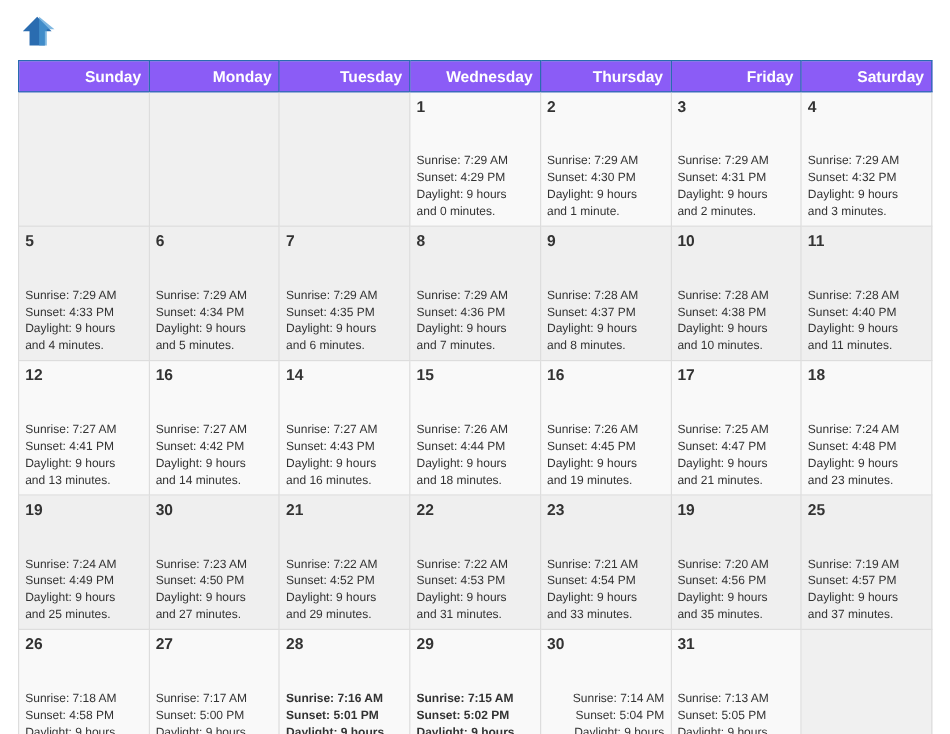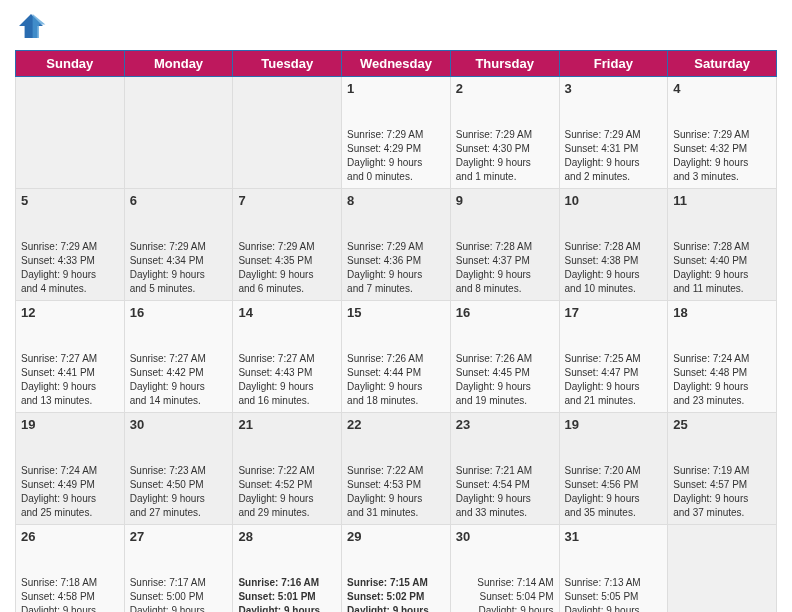--- a/index.html
+++ b/index.html
@@ -55,23 +55,23 @@
     .location {
       font-size: 14px;
       color: #555;
     }
     .calendar {
       width: 100%;
       border-collapse: collapse;
       border: 1px solid #ccc;
     }
     .calendar th {
-      background-color: #be185d;
+      background-color: #8b5cf6;
       color: #fff;
-      text-align: center;
+      text-align: right;
       padding: 5px 6px;
       font-size: 13px;
       font-weight: bold;
       border: 1px solid #2a6cb0;
     }
     .calendar td {
       vertical-align: top;
       padding: 4px 5px;
       border: 1px solid #ddd;
       width: calc(100% / 7);

